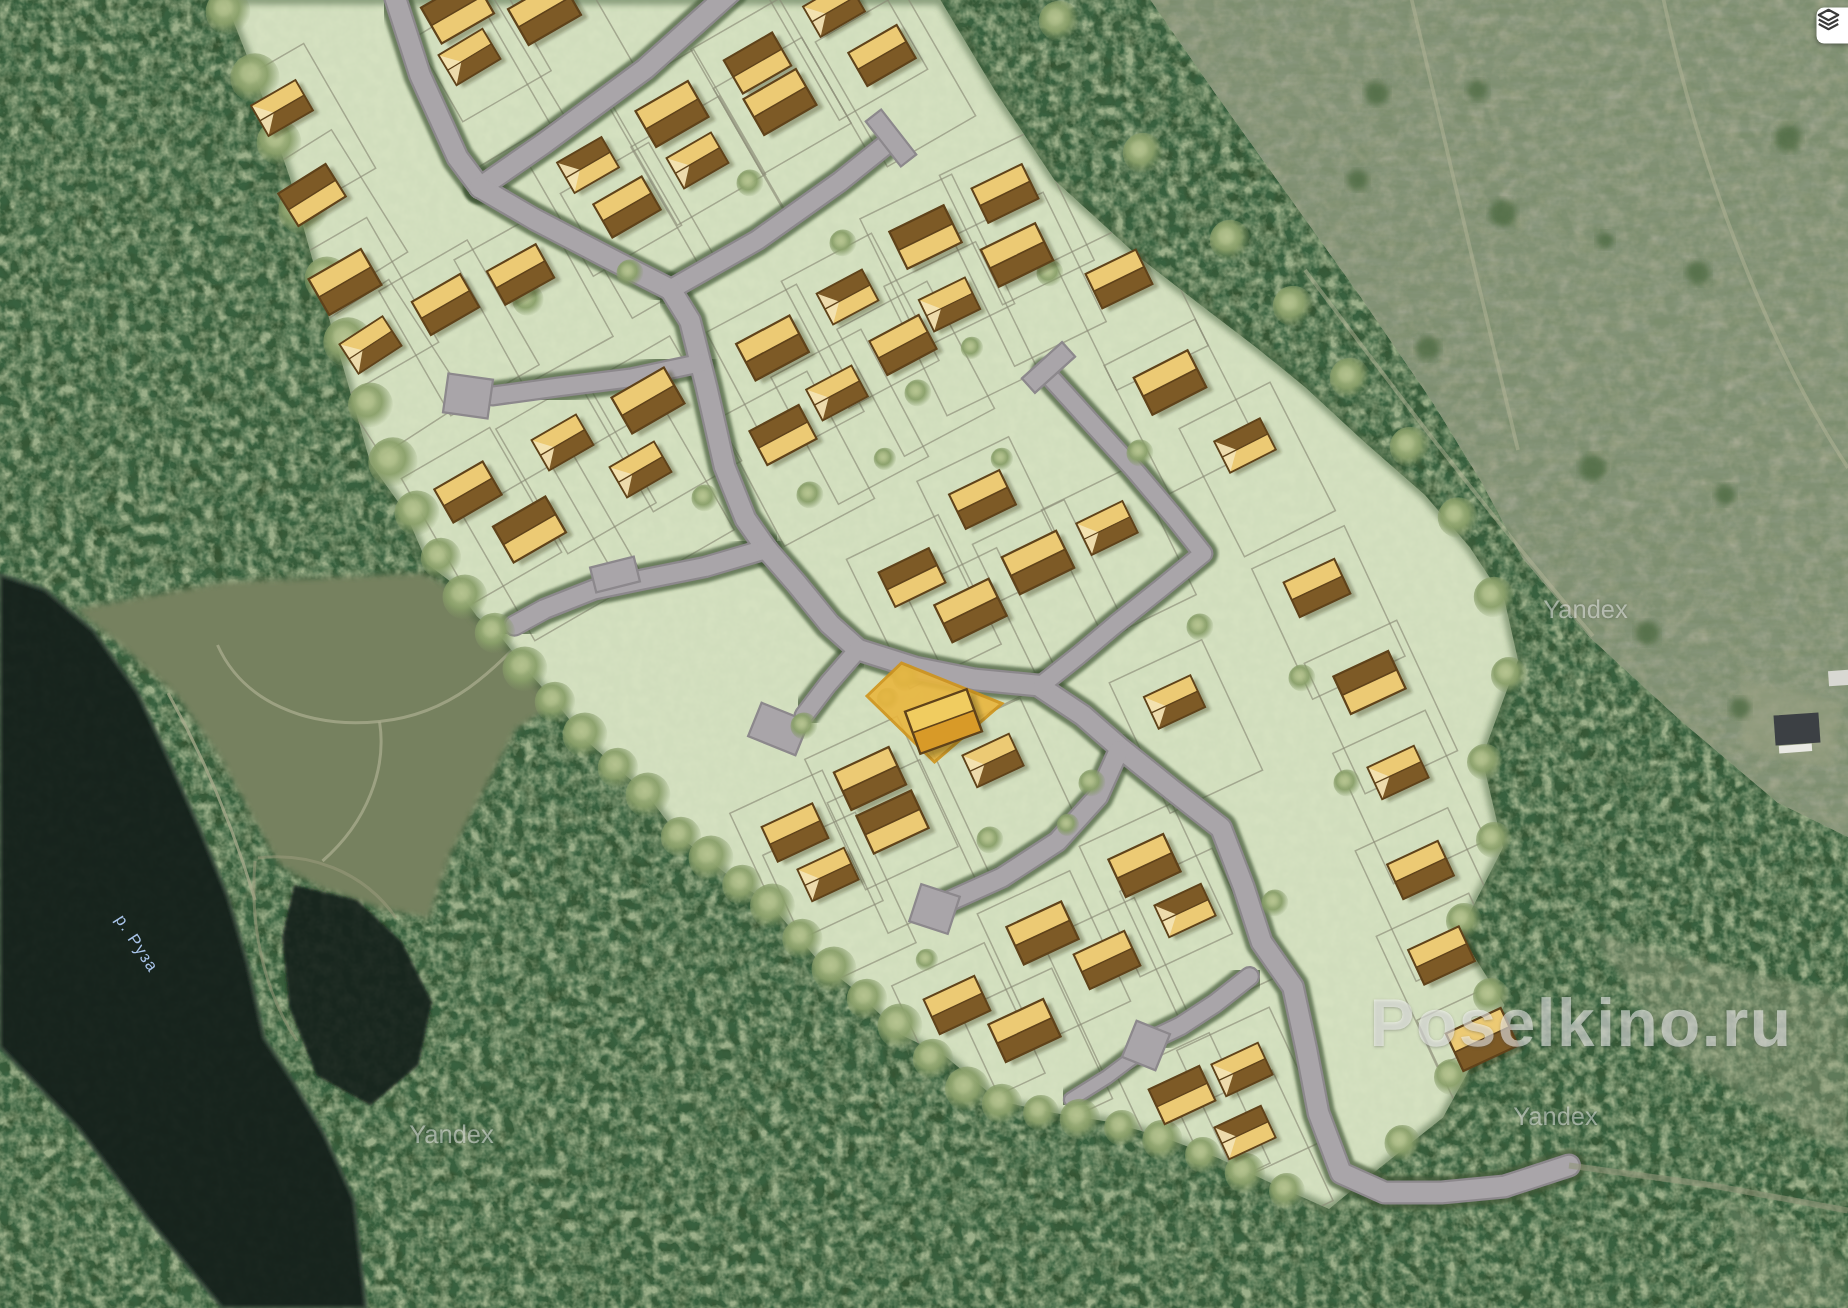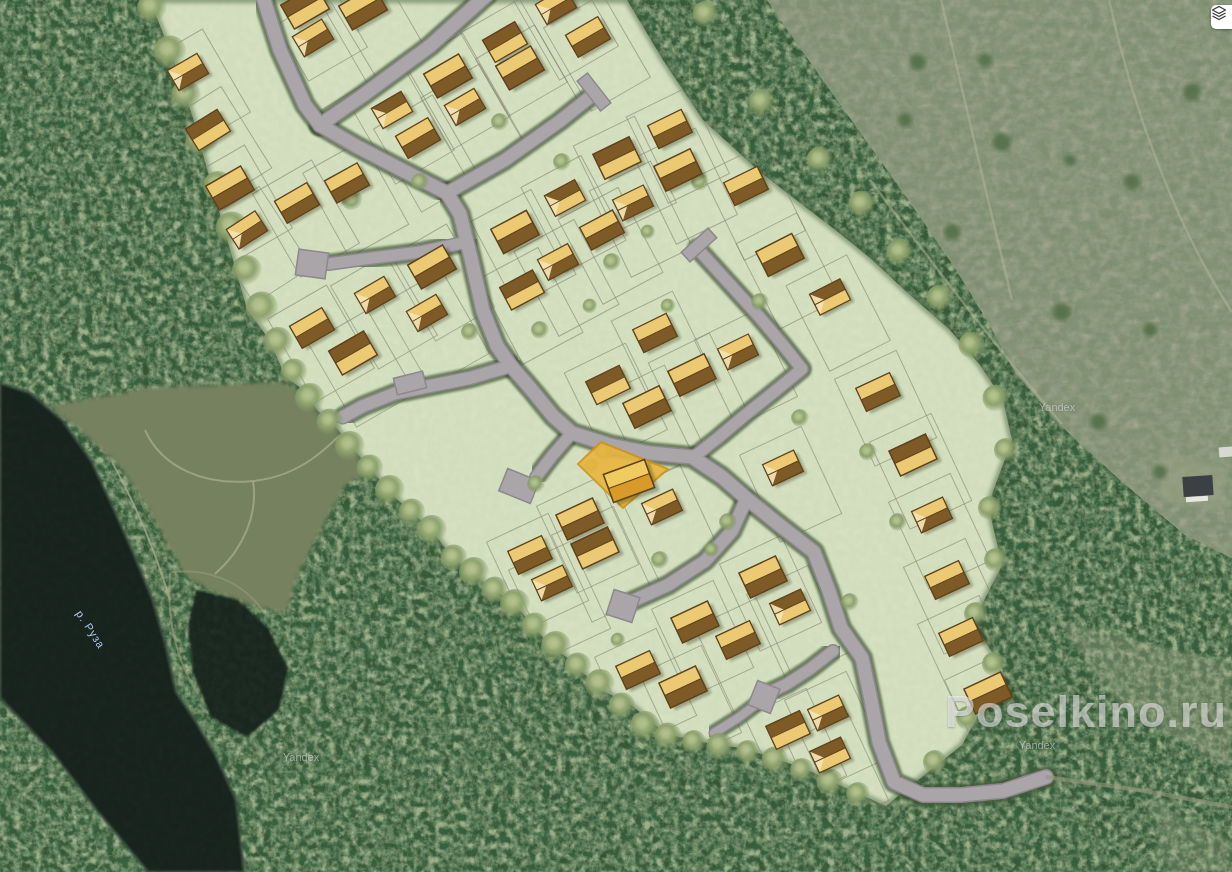--- a/index.html
+++ b/index.html
@@ -7,21 +7,21 @@
     position:relative;width:1232px;height:872px;overflow:hidden;
     font-family:"Liberation Sans",sans-serif;background:#35502e;
   }
   .viewport svg{position:absolute;left:0;top:0;}
   .overlay-label{position:absolute;white-space:nowrap;pointer-events:none;}
   .watermark{
     font-weight:bold;font-size:45px;letter-spacing:1px;
     color:rgba(255,255,255,0.52);text-shadow:0 1px 2px rgba(70,70,70,0.35);
   }
   .attribution{
-    font-size:11px;color:rgba(255,255,255,0.48);
+    font-size:17px;color:rgba(255,255,255,0.48);
     text-shadow:0 0 2px rgba(0,0,0,0.25);transform:translate(-50%,-50%);
   }
   .river-label{
     font-size:11px;letter-spacing:1px;color:#a9c4ea;
     transform:rotate(57deg);transform-origin:left top;
   }
   .layers-button{
     position:absolute;width:30px;height:24px;background:#ffffff;
     border-radius:5px;box-shadow:0 1px 3px rgba(0,0,0,0.4);
     display:flex;align-items:center;padding-left:4px;box-sizing:border-box;
@@ -823,21 +823,21 @@
         <g transform="translate(988 693) rotate(-25) scale(1.06)">
           <rect x="-16" y="-9" width="38" height="26" fill="rgba(35,35,15,0.3)" filter="url(#fBlur1)"></rect>
           <rect x="-19" y="-13" width="38" height="13" fill="#ecca74"></rect>
           <rect x="-19" y="0" width="38" height="13" fill="#7d5a26"></rect>
           <rect x="-19" y="-13" width="38" height="26" fill="none" stroke="#5f421a" stroke-width="1.4"></rect>
           <line x1="-19" y1="0" x2="19" y2="0" stroke="#5f421a" stroke-width="1"></line>
         </g>
       </g>
   </svg>
 
-  <div class="overlay-label watermark" style="left: 913px; top: 686px; margin-left: 32px;">Poselkino.ru</div>
+  <div class="overlay-label watermark" style="left: 913px; top: 656px;">Poselkino.ru</div>
 
   <div class="overlay-label river-label" style="left: 84px; top: 608px;">р. Руза</div>
 
   <div id="attribs">
       <span class="overlay-label attribution" style="left: 1057px; top: 407px;">Yandex</span>
       <span class="overlay-label attribution" style="left: 301px; top: 757px;">Yandex</span>
       <span class="overlay-label attribution" style="left: 1037px; top: 745px;">Yandex</span>
     </div>
 
   <div class="layers-button" style="left: 1211px; top: 5px;">

